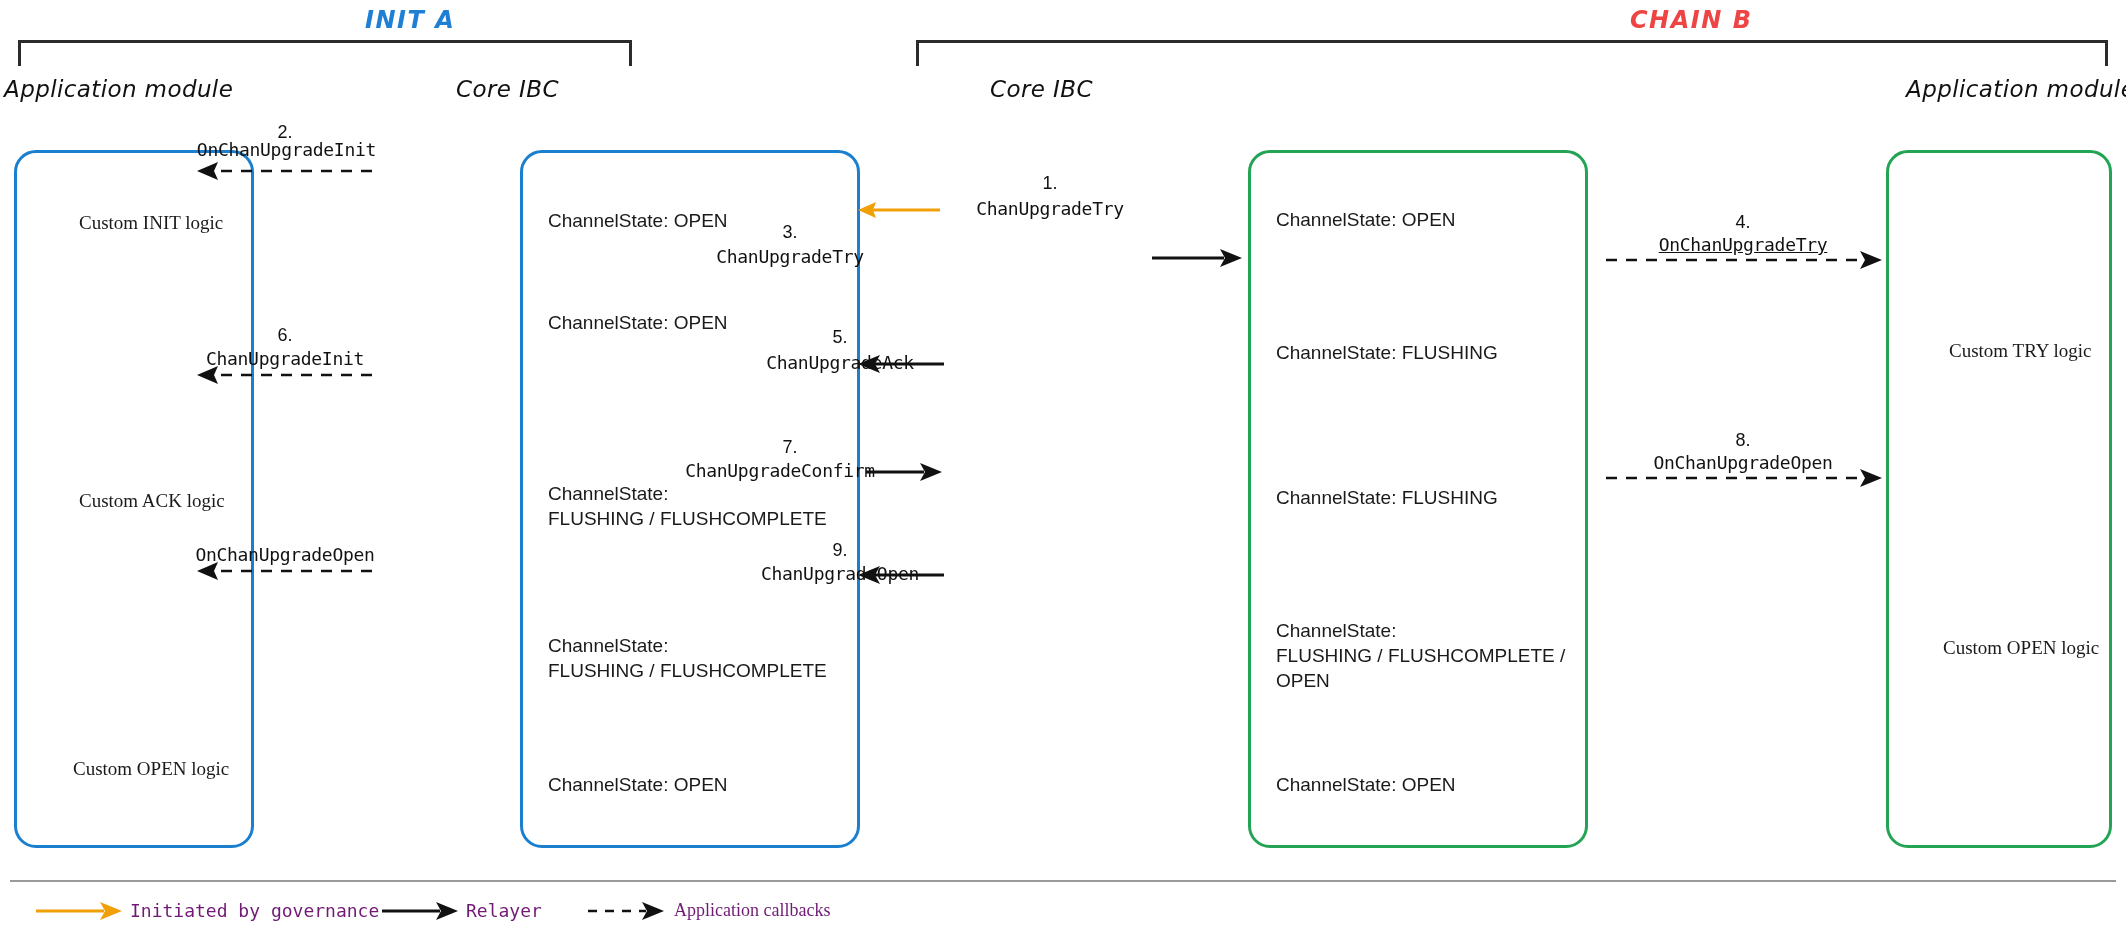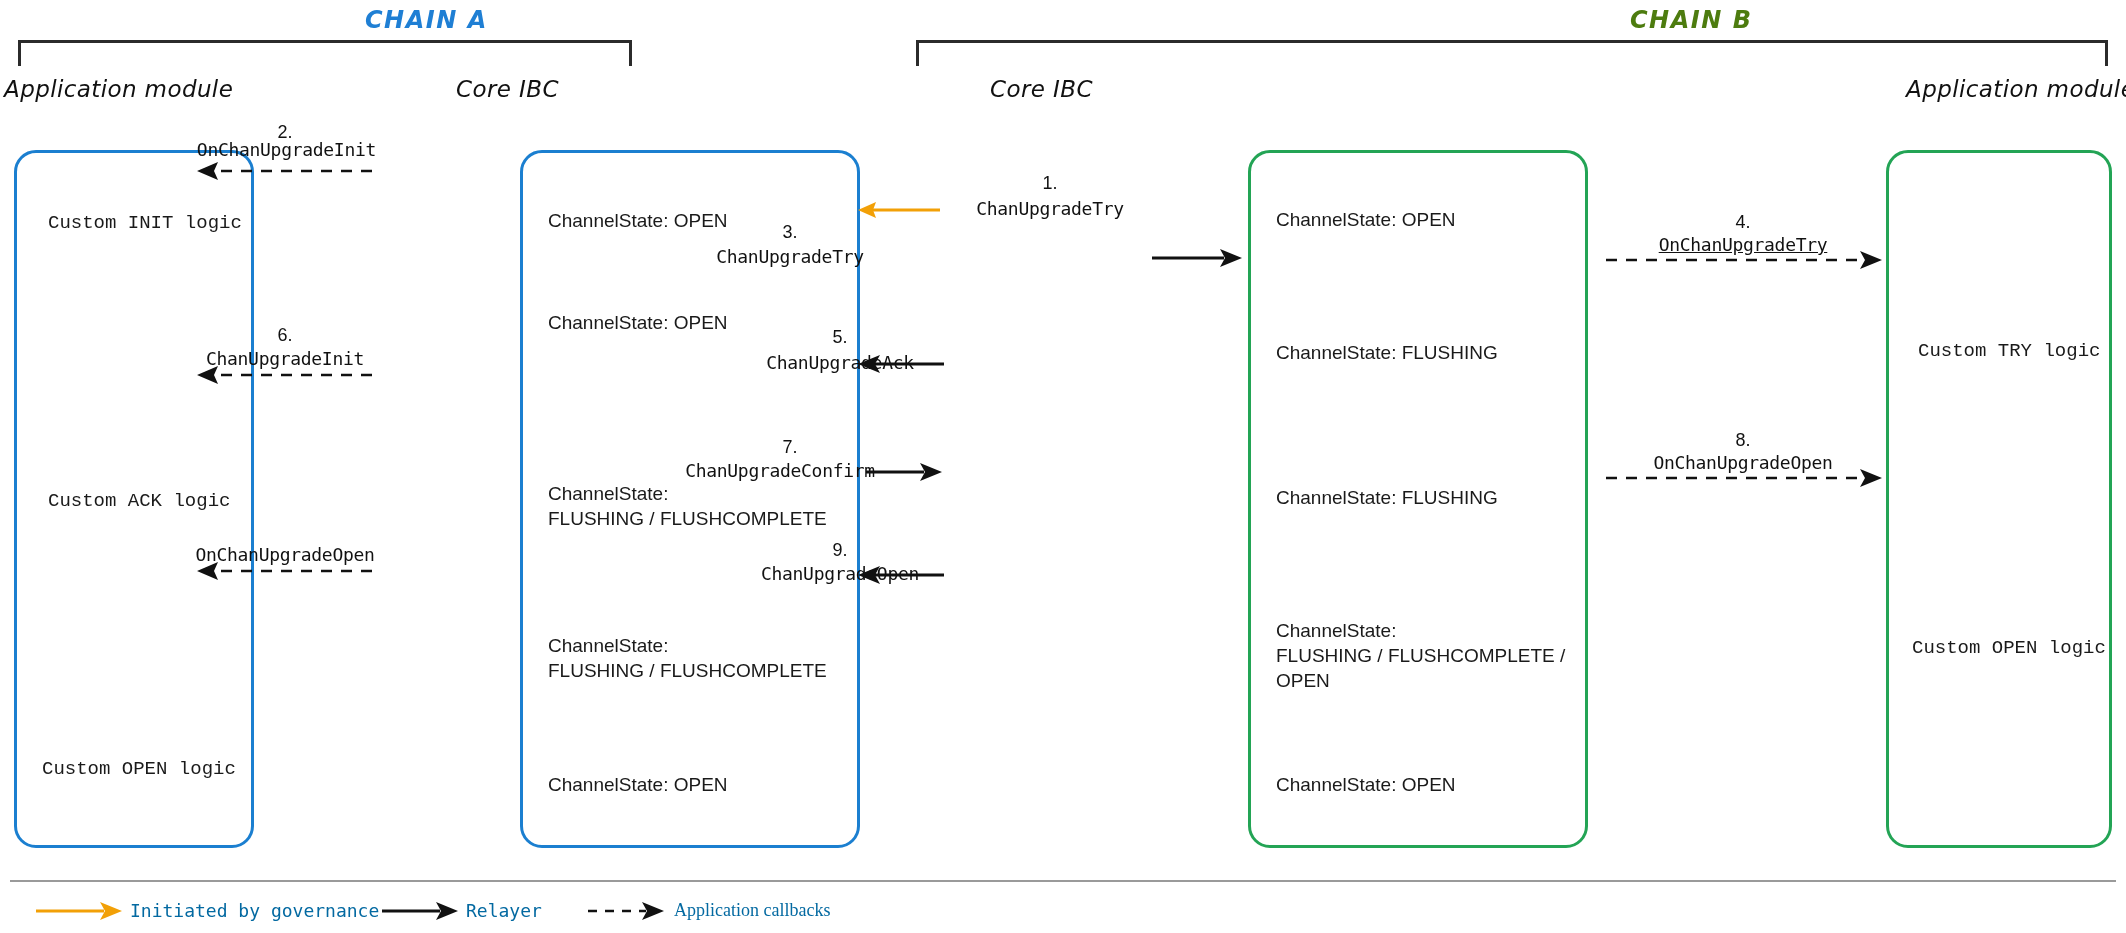--- a/index.html
+++ b/index.html
@@ -19,21 +19,21 @@
   
   .chain-title{
     font-family:"DejaVu Sans", sans-serif;
     font-style:italic;
     font-weight:700;
     font-size:24px;
     letter-spacing:1.5px;
     white-space:nowrap;
   }
   .chain-a-title{color:#1f7fd4;}
-  .chain-b-title{color:#4d7c0f;}
+  .chain-b-title{color:#ef4444;}
 
   
   .bracket{
     border-top:3px solid #2b2b2b;
     border-left:3px solid #2b2b2b;
     border-right:3px solid #2b2b2b;
     height:26px;
     box-sizing:border-box;
   }
 
@@ -59,24 +59,25 @@
 
   
   .state-text{
     font-family:"Liberation Sans", sans-serif;
     font-size:19px;
     color:#1a1a1a;
     line-height:1.32;
     white-space:pre-line;
   }
   .logic-text{
-    font-family:Liberation Mono, monospace;
+    font-family:Liberation Serif, serif;
     font-size:19px;
     color:#1a1a1a;
     white-space:nowrap;
+    margin-left:31px;
   }
 
   
   .step-num{
     font-family:"Liberation Sans", sans-serif;
     font-size:18px;
     color:#111;
     text-align:center;
     white-space:nowrap;
   }
@@ -93,30 +94,30 @@
   svg.arrow{display:block;overflow:visible;}
 
   
   .legend-rule{
     border-top:2px solid #9a9a9a;
     width:2106px;
   }
   .legend-label{
     font-family:"DejaVu Sans Mono", monospace;
     font-size:18px;
-    color:#0369a1;
+    color:#701a75;
     white-space:nowrap;
   }
 </style>
 </head>
 <body>
 
 <div id="stage">
 
-  <div class="abs chain-title chain-a-title" style="left:365px;top:6px;">CHAIN A</div>
+  <div class="abs chain-title chain-a-title" style="left:365px;top:6px;">INIT A</div>
   <div class="abs bracket" style="left:18px;top:40px;width:614px;"></div>
 
   <div class="abs chain-title chain-b-title" style="left:1630px;top:6px;">CHAIN B</div>
 
   <div class="abs bracket" style="left:916px;top:40px;width:1192px;"></div>
 
   <div class="abs col-caption" style="left:4px;top:76px;">Application module</div>
   <div class="abs col-caption" style="left:456px;top:76px;">Core IBC</div>
   <div class="abs col-caption" style="left:990px;top:76px;">Core IBC</div>
   <div class="abs col-caption" style="left:1906px;top:76px;">Application module</div>

